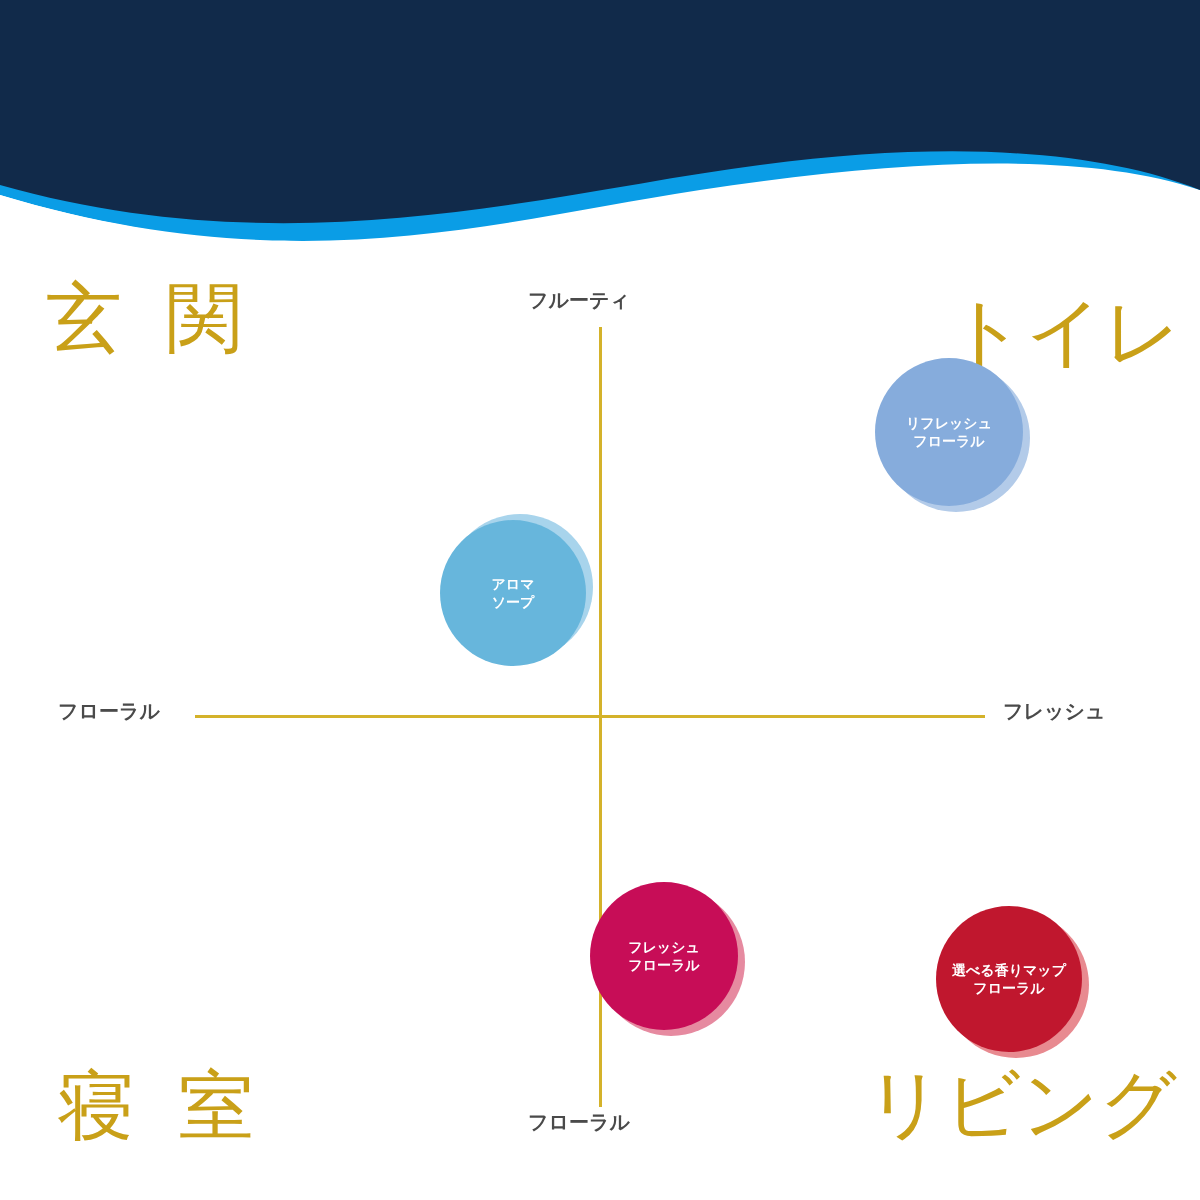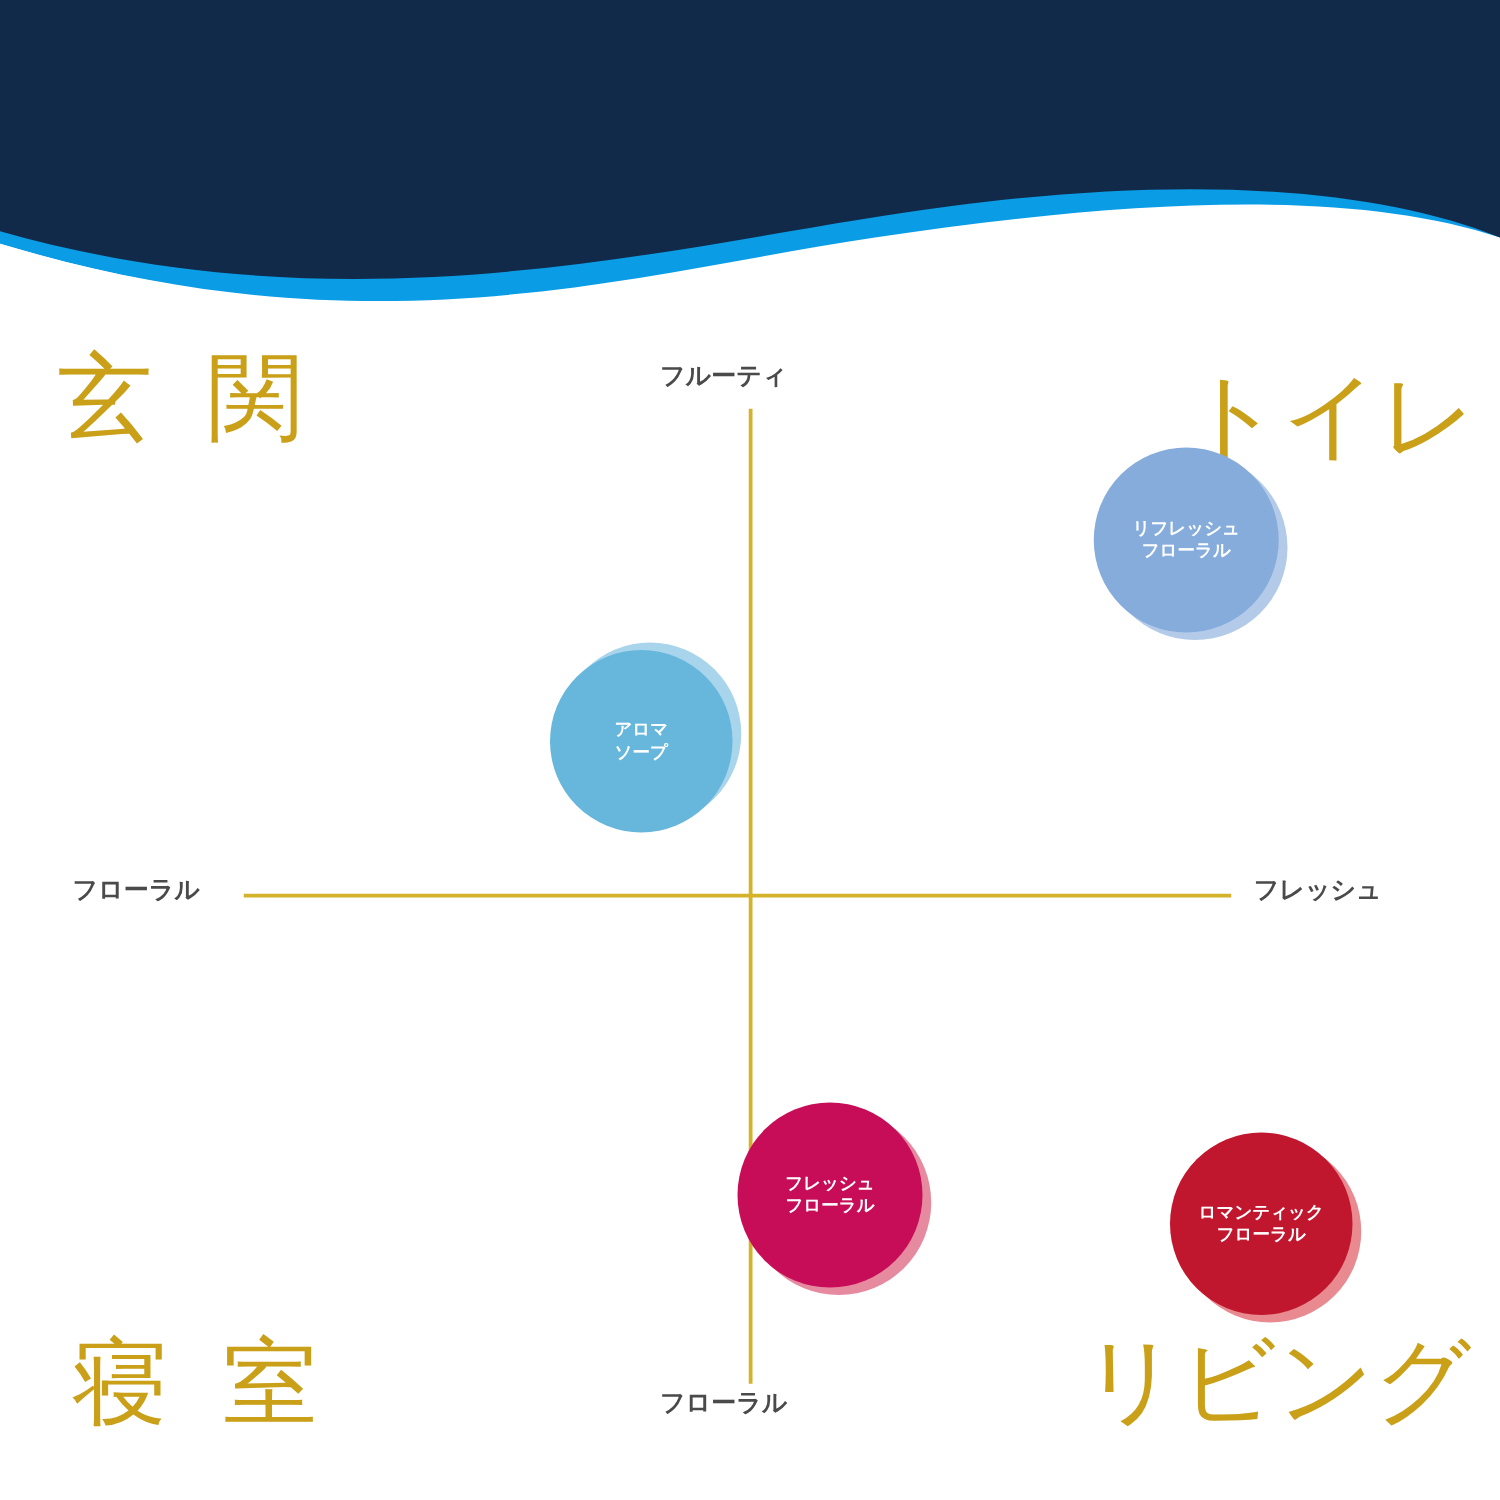--- a/index.html
+++ b/index.html
@@ -88,16 +88,16 @@
 <div class="bubble" style="left:590px; top:882px; width:148px; height:148px; background:#c70d57;">
   <div>
     <span>フレッシュ</span>
     <span>フローラル</span>
   </div>
 </div>
 
 <div class="bubble-shadow" style="left:943px; top:912px; width:146px; height:146px; background:#e88a90;"></div>
 <div class="bubble" style="left:936px; top:906px; width:146px; height:146px; background:#c0172e;">
   <div>
-    <span>ロマンティック</span>
+    <span>選べる香りマップ</span>
     <span>フローラル</span>
   </div>
 </div>
 
 </body></html>

